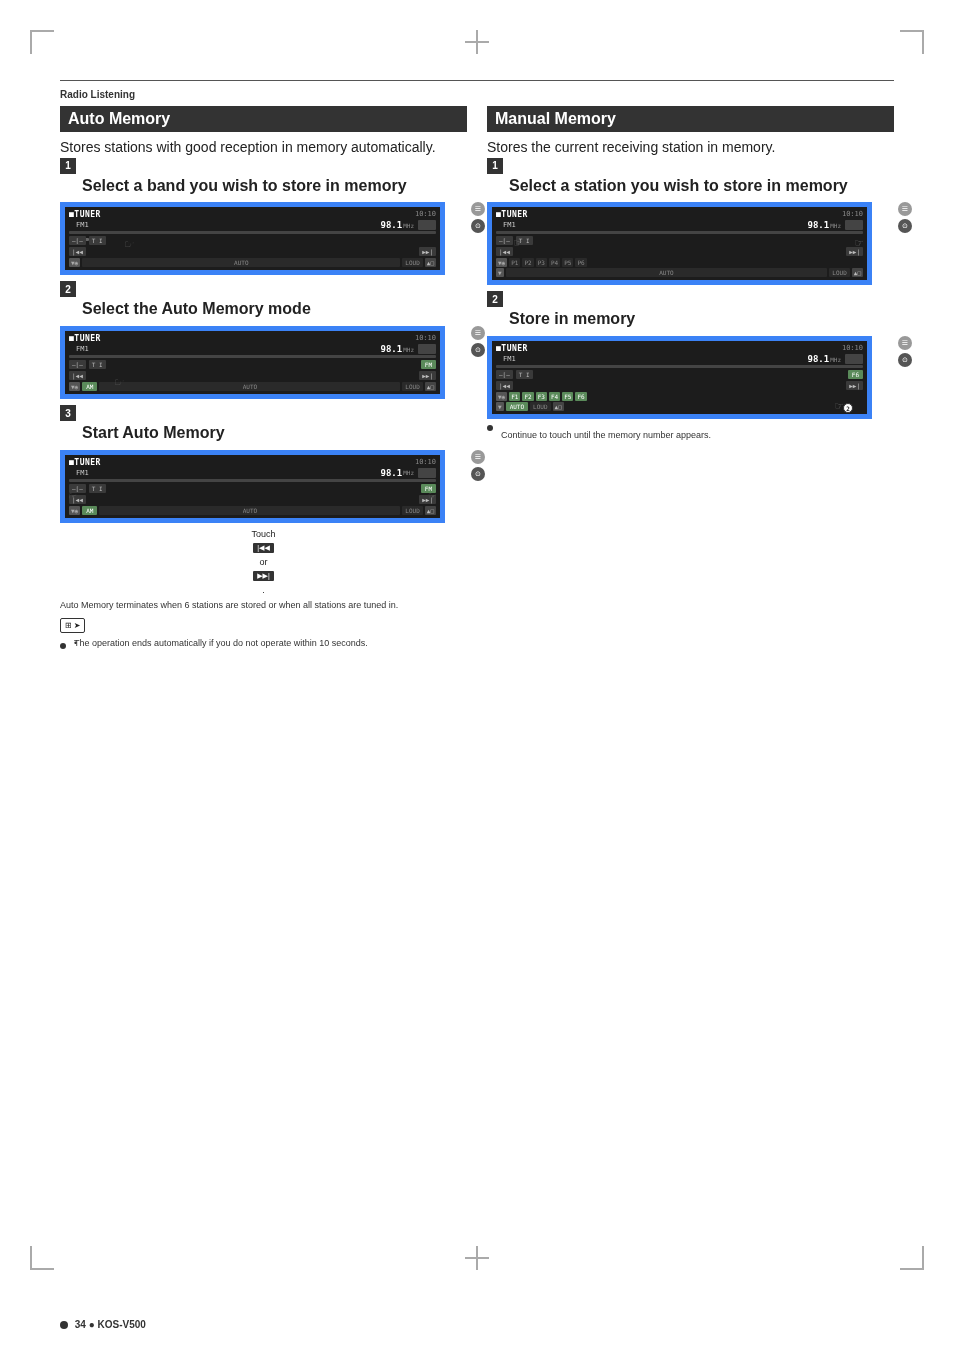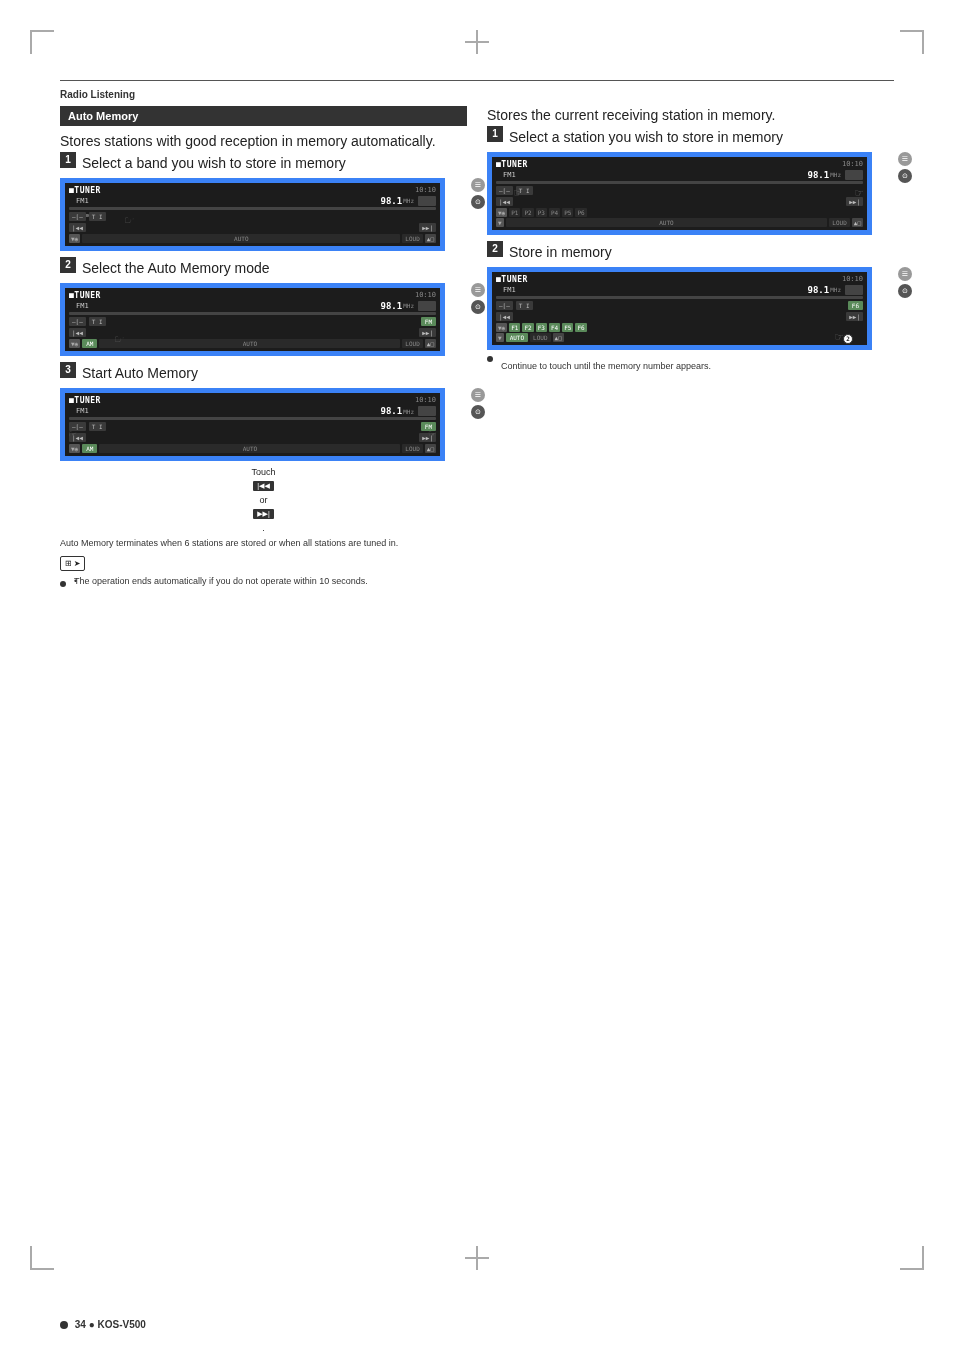--- a/index.html
+++ b/index.html
@@ -104,21 +104,21 @@
     }
 
     .col-right {
       flex: 1;
     }
 
     
     .section-title-box {
       background: #333;
       color: #fff;
-      font-size: 11px;
+      font-size: 16px;
       font-weight: bold;
       padding: 4px 8px;
       margin-bottom: 6px;
     }
 
     .section-desc {
       font-size: 14px;
       color: #222;
       margin-bottom: 0;
       line-height: 1.4;
@@ -139,25 +139,26 @@
       font-weight: bold;
       min-width: 16px;
       height: 16px;
       display: flex;
       align-items: center;
       justify-content: center;
       flex-shrink: 0;
     }
 
     .step-text {
-      font-size: 14px;
-      font-weight: normal;
+      font-size: 16px;
+      font-weight: bold;
       color: #222;
       line-height: 1.3;
       padding-top: 2px;
+      margin-top: 16px;
     }
 
     
     .note-text {
       font-size: 9px;
       color: #333;
       line-height: 1.4;
       margin-top: 4px;
     }
 
@@ -474,20 +475,21 @@
       </div>
       <div style="display:flex;align-items:flex-end;gap:4px;margin-top:4px;">
         <div class="dot-bullet"></div>
         <div class="bullet-text" style="padding-left:0;">The operation ends automatically if you do not operate within 10 seconds.</div>
       </div>
 
     </div>
 
     <div class="col-right">
 
+      <div class="section-title-box">Manual Memory</div>
       <div class="section-desc">Stores the current receiving station in memory.</div>
 
       <div class="step">
         <div class="step-num">1</div>
         <div class="step-text">Select a station you wish to store in memory</div>
       </div>
 
       <div class="tuner-wrap">
         <div class="td">
           <div class="td-header">

